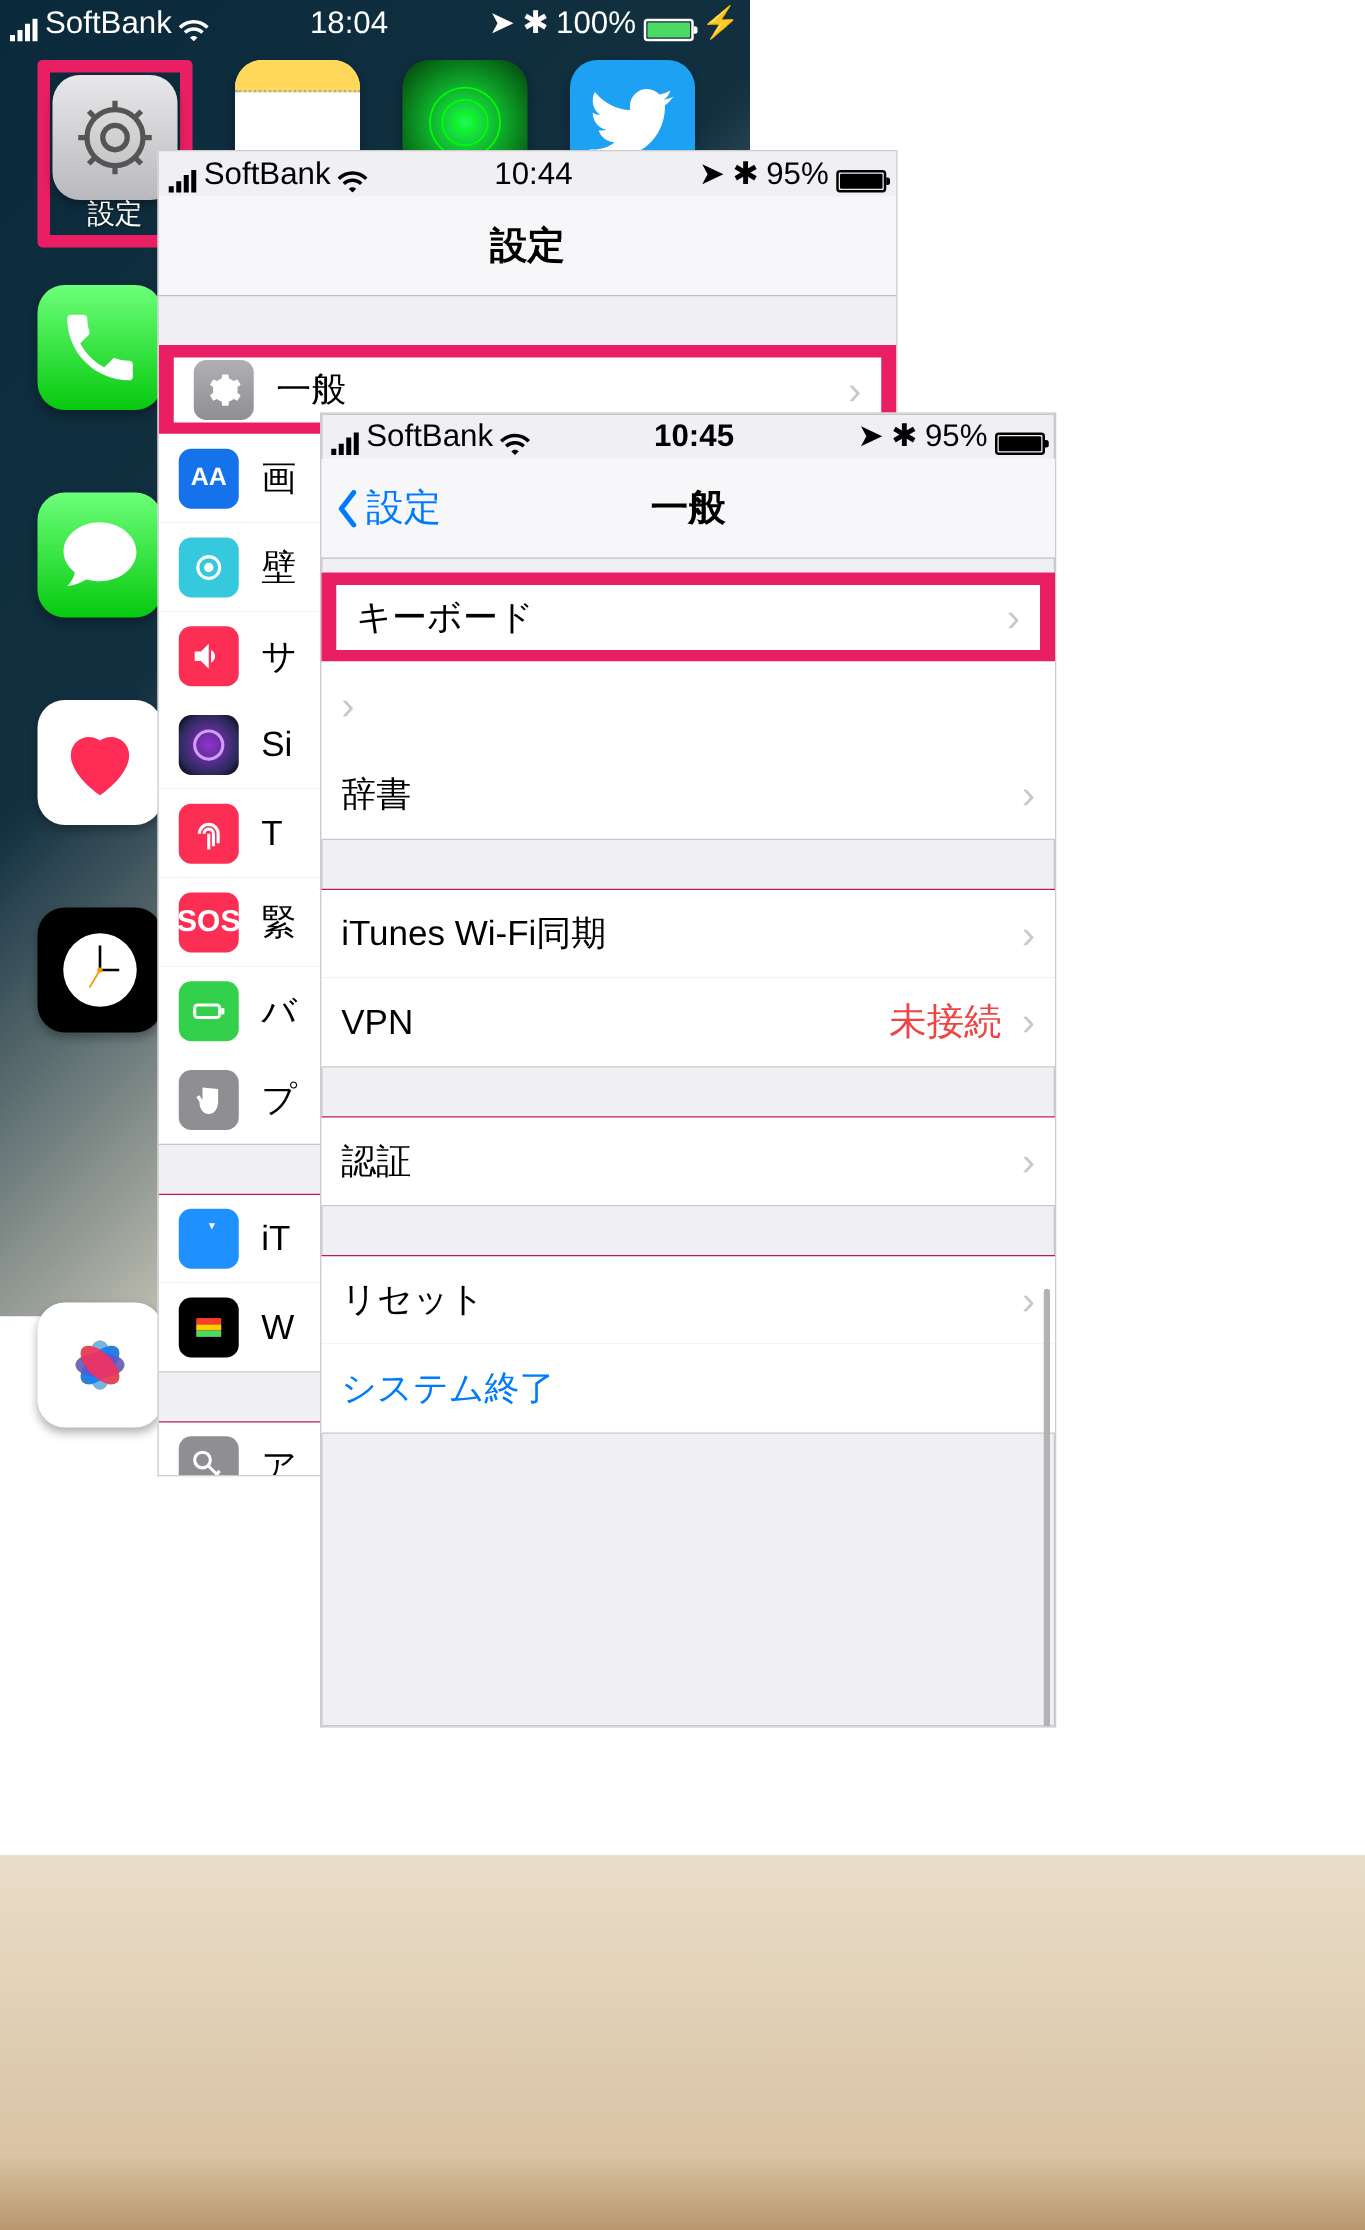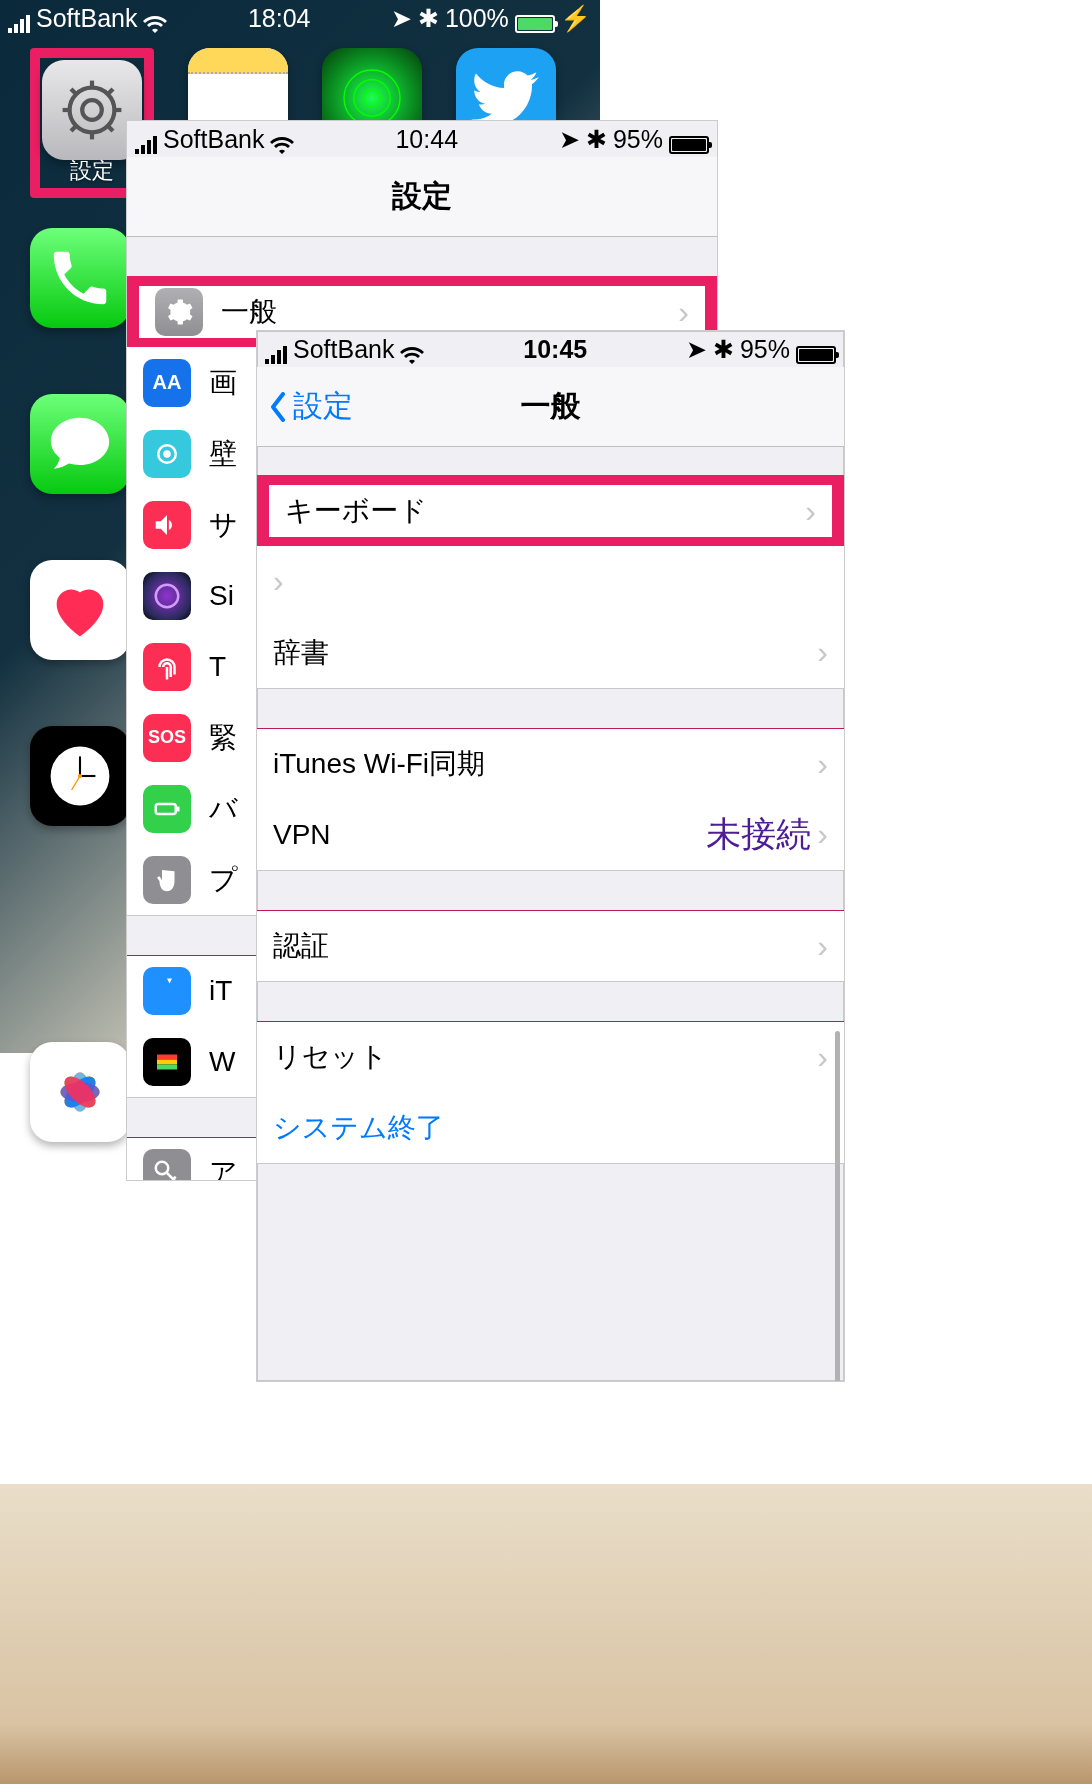--- a/index.html
+++ b/index.html
@@ -84,33 +84,33 @@
     display:flex; align-items:center; padding: 0 16px; height: 72px; font-size:28px; color:#000;
     margin-top:-1px;
   }
   .cell + .cell { border-top: none; }
   .cell .icon-box {
     width:48px; height:48px; border-radius:10px; margin-right:18px;
     display:flex; align-items:center; justify-content:center; flex-shrink:0;
   }
   .cell .label { flex:1; }
   .cell .chev { color:#c7c7cc; font-size:32px; }
-  .cell .value { color:#4c1d95; font-size:35px; margin-right:6px; }
+  .cell .value { color:#ef4444; font-size:30px; margin-right:16px; }
   .group-gap { height: 40px; }
   .cell.hl { border: 10px solid #e91e63; border-left-width:12px; border-right-width:12px; }
   .cell.blue .label { color:#007aff; }
   .scroll-indicator { position:absolute; right:4px; top:700px; width:5px; height:475px; background:#b2b2b2; border-radius:3px; }
   
   .ib-gear { background: linear-gradient(#b0b0b4,#8e8e93); }
   .ib-aa { background:#1572eb; color:#fff; font-weight:700; font-size:20px; }
   .ib-wall { background:#36c9de; }
   .ib-sound { background:#fc2e53; }
   .ib-siri { background: radial-gradient(circle,#9233cf 0%, #2a2a5c 70%, #000 100%); }
   .ib-touchid { background:#fc2e53; }
-  .ib-sos { background:#fc2e53; color:#fff; font-weight:800; font-size:18px;text-align:center; }
+  .ib-sos { background:#fc2e53; color:#fff; font-weight:800; font-size:24px;text-align:center; }
   .ib-batt { background:#32d04b; }
   .ib-priv { background:#8e8e93; }
   .ib-itunes { background:#1e90ff; }
   .ib-wallet { background:#000; }
   .ib-pass { background:#8e8e93; }
   .icon-svg { width:30px; height:30px; fill:#fff; }
   
   .layer3 .nav { height: 80px; }
 </style>
 </head>
@@ -392,21 +392,21 @@
   <div class="nav">
     <div class="nav-back">
       <svg class="chev-left" viewBox="0 0 20 30">
           <polyline points="14,2 4,15 14,28" fill="none" stroke="#007aff" stroke-width="4" stroke-linecap="round" stroke-linejoin="round"></polyline>
         </svg>
       <span>設定</span>
     </div>
     <div class="nav-title">一般</div>
   </div>
 
-  <div class="cell hl" style="margin-top:28px;">
+  <div class="cell hl" style="margin-top:11px;">
     <span class="label">キーボード</span>
     <span class="chev">›</span>
   </div>
   <div class="cell">
     <span class="chev">›</span>
   </div>
   <div class="cell">
     <span class="label">辞書</span>
     <span class="chev">›</span>
   </div>

